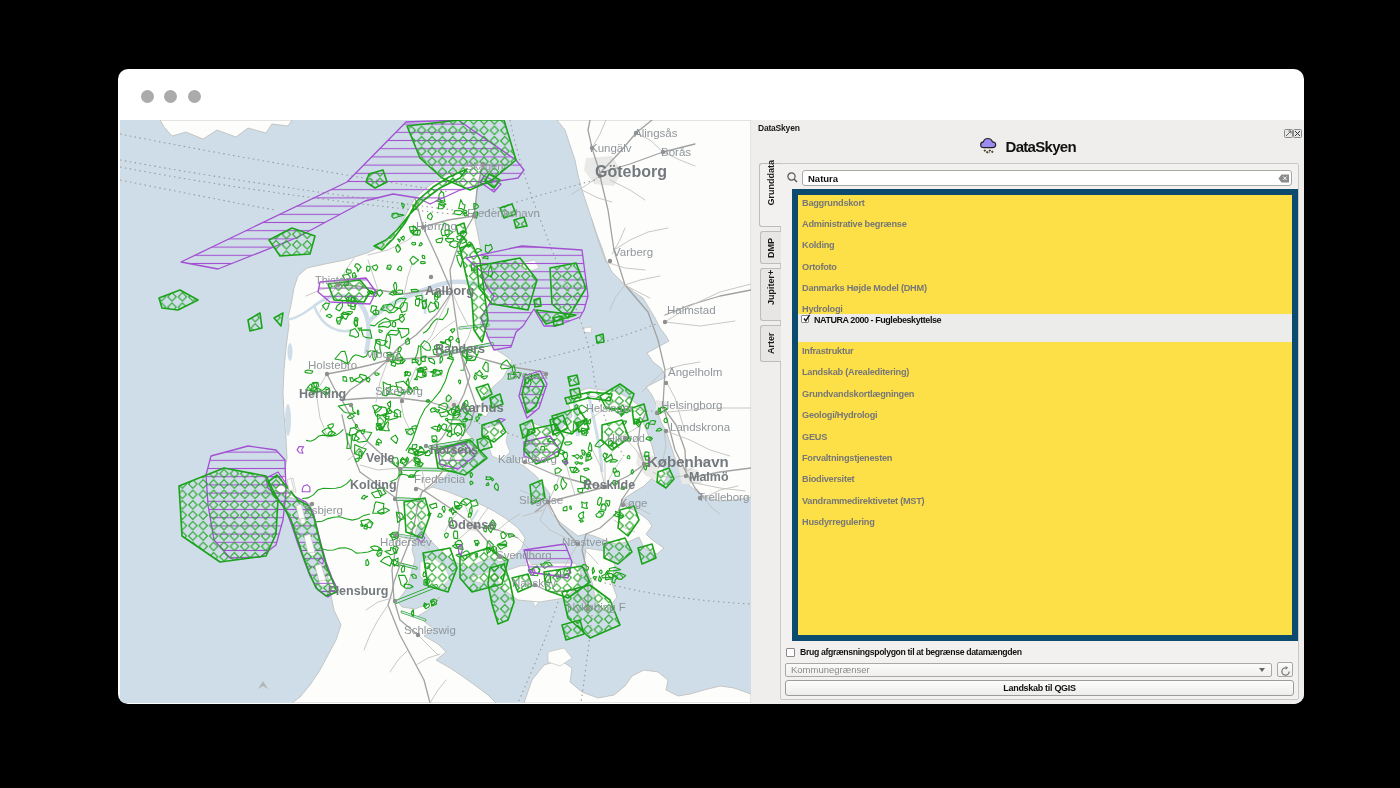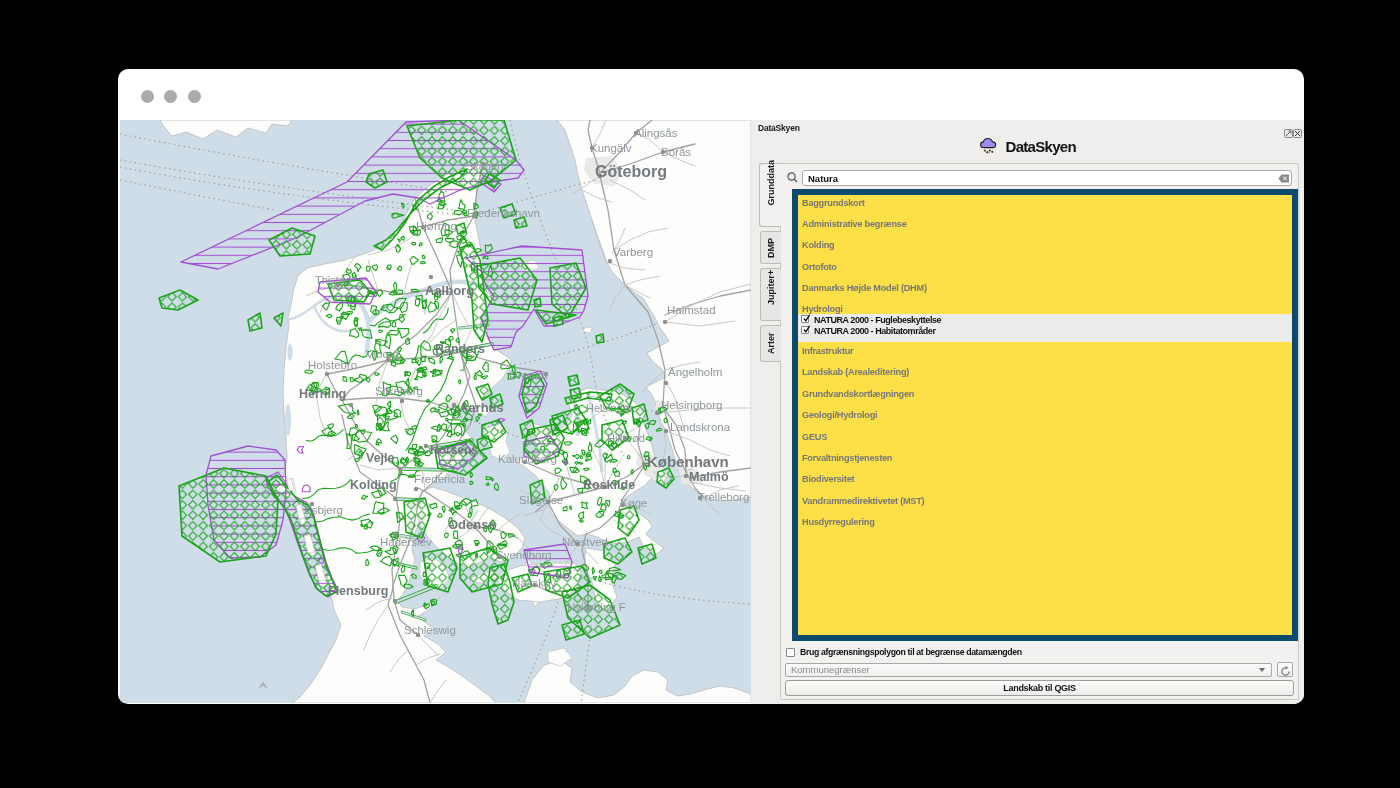--- a/index.html
+++ b/index.html
@@ -861,28 +861,20 @@
 <div class="cat" style="top:300.7px">Vandrammedirektivetet (MST)</div>
 <div class="cat" style="top:322.1px">Husdyrregulering</div>
 <div class="itm" style="top:119.3px;background:#ececea">
           <span class="cb">
             <svg width="10" height="10" viewBox="0 0 10 10" style="position:absolute;left:0px;top:-2px;overflow:visible">
               <path d="M2,4.5 L3.8,6.8 L7.6,0.8" stroke="#111" stroke-width="1.3" fill="none"></path>
             </svg>
           </span>
           <span class="tx">NATURA 2000 - Fuglebeskyttelse</span>
         </div>
-<div class="itm" style="top:130.1px">
-          <span class="cb">
-            <svg width="10" height="10" viewBox="0 0 10 10" style="position:absolute;left:0px;top:-2px;overflow:visible">
-              <path d="M2,4.5 L3.8,6.8 L7.6,0.8" stroke="#111" stroke-width="1.3" fill="none"></path>
-            </svg>
-          </span>
-          <span class="tx">NATURA 2000 - Habitatområder</span>
-        </div>
       </div>
     <div id="big-cb"></div>
     <div id="cblab">Brug afgrænsningspolygon til at begrænse datamængden</div>
     <div id="combo">Kommunegrænser<span class="arr"></span></div>
     <div id="refresh">
       <svg width="11" height="11" viewBox="0 0 12 12" style="margin-top:1.5px">
         <path d="M10,6 A4,4 0 1 1 6,2" fill="none" stroke="#7a7a7a" stroke-width="1.4"></path>
         <path d="M6,0 L9,2 L6,4 Z" fill="#7a7a7a"></path>
       </svg>
     </div>

